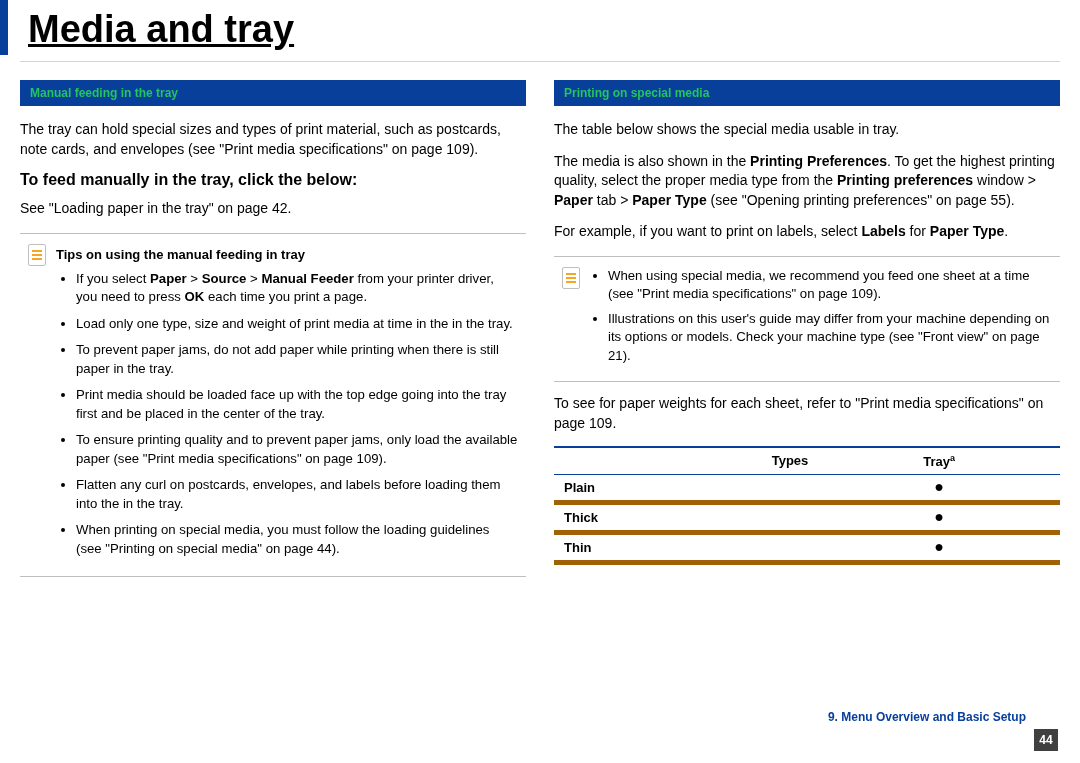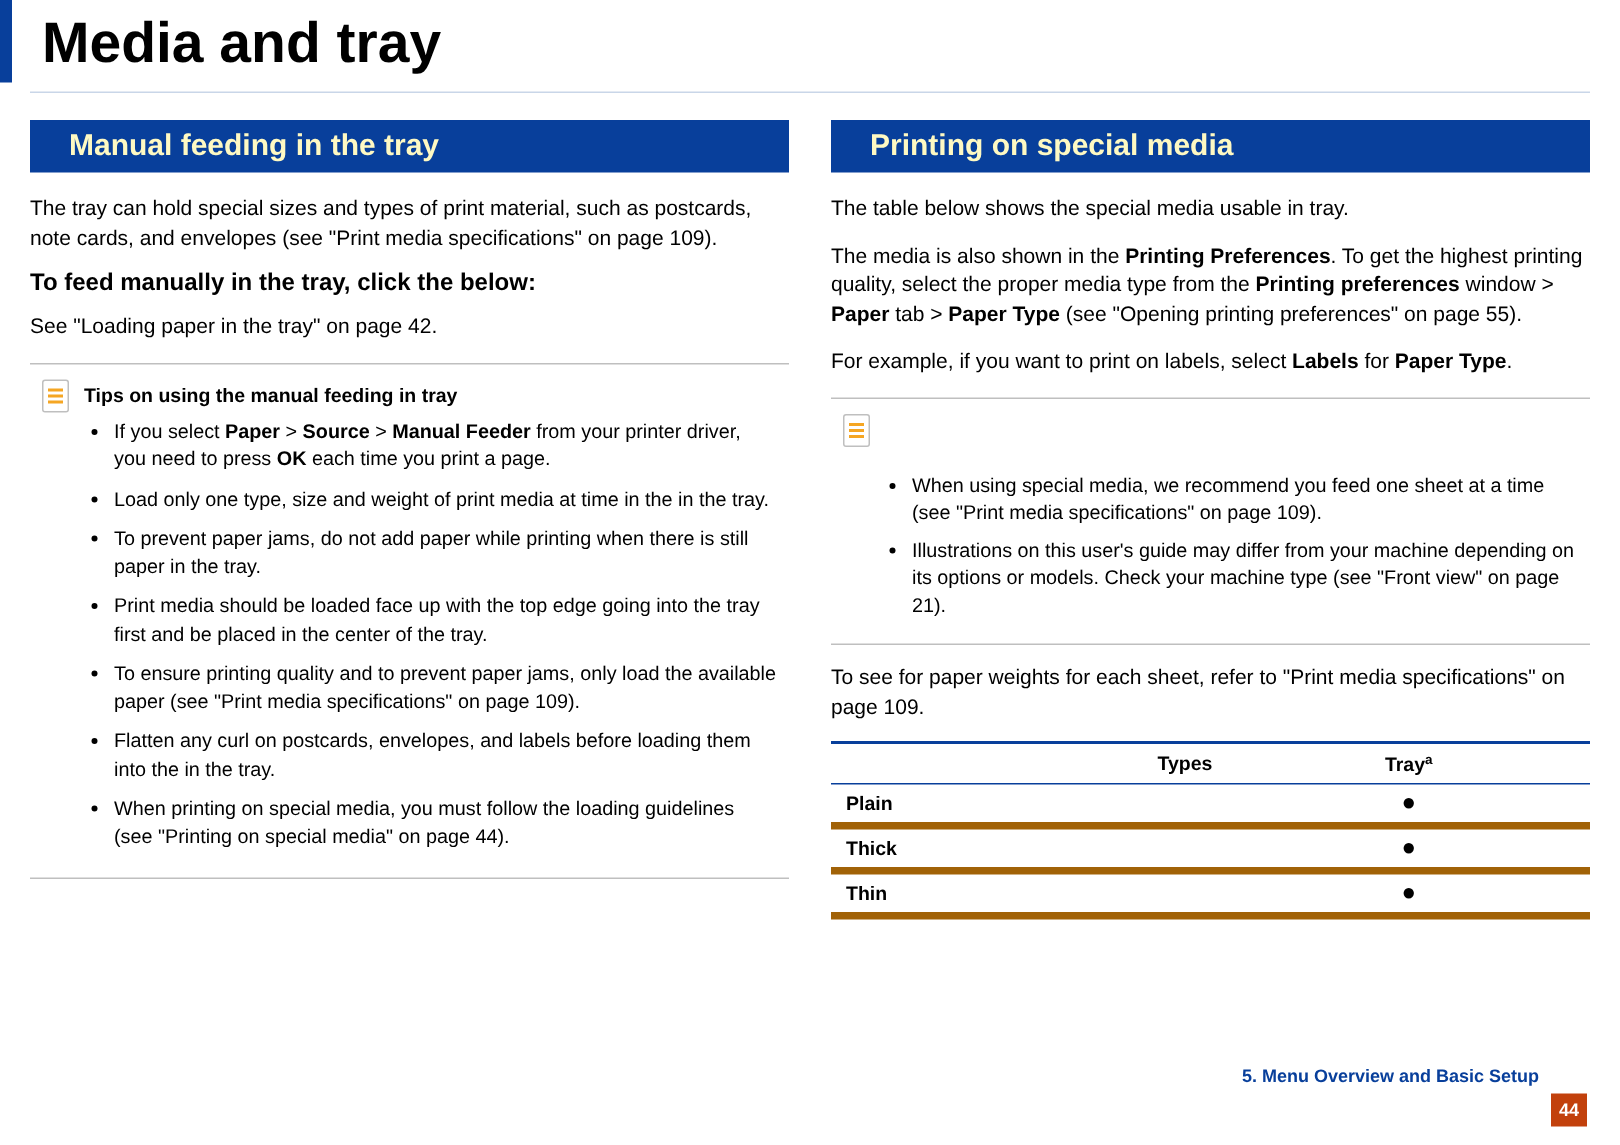--- a/index.html
+++ b/index.html
@@ -11,38 +11,39 @@
     width: 1080px;
     height: 763px;
     overflow: hidden;
   }
   .page-title {
     font-size: 38px;
     font-weight: 700;
     padding: 8px 0 4px 20px;
     border-left: 8px solid #083f9b;
     margin-bottom: 6px;
+    text-decoration: underline;
   }
   .title-underline {
     height: 1px;
     background: #c9d6e8;
     margin: 0 20px 18px 20px;
   }
   .columns {
     display: flex;
     padding: 0 20px;
     gap: 28px;
   }
   .col { flex: 1; min-width: 0; }
   .section-bar {
     background: #083f9b;
-    color: #fef9c3;
+    color: #22c55e;
     font-weight: 700;
-    font-size: 20px;
-    padding: 6px 26px;
+    font-size: 12px;
+    padding: 6px 10px;
     margin-bottom: 14px;
   }
   .body-text { font-size: 14px; line-height: 1.4; margin-bottom: 12px; }
   .body-text b { font-weight: 700; }
   .subhead { font-weight: 700; font-size: 16px; margin-bottom: 10px; }
   .tip-box {
     border-top: 1px solid #bfbfbf;
     border-bottom: 1px solid #bfbfbf;
     padding: 10px 8px 10px 8px;
     margin-top: 14px;
@@ -66,21 +67,21 @@
   .tbl th, .tbl td { text-align: left; padding: 5px 10px; font-size: 13px; border-bottom: 5px solid #a16207; }
   .tbl thead th { border-top: 2px solid #083f9b; border-bottom: 1px solid #083f9b; font-weight:700;text-align:right; }
   .tbl .center { text-align: center; }
   .dot { font-size: 16px; line-height: 10px; }
   sup { font-size: 9px; }
   .footer {
     position: absolute; bottom: 12px; right: 22px; font-size: 12px; font-weight: 700; color: #083f9b;
     display: flex; align-items: center; gap: 8px;
   }
   .pagebox {
-    background: #c2410c; color: #fff; width: 24px; height: 22px; display: inline-flex;
+    background: #404040; color: #fff; width: 24px; height: 22px; display: inline-flex;
     align-items: center; justify-content: center; font-weight: 700; font-size: 12px; margin-top: 46px;
   }
 </style>
 </head>
 <body>
 
 <div class="page-title">Media and tray</div>
 <div class="title-underline"></div>
 
 <div class="columns">
@@ -120,21 +121,21 @@
       <span>The media is also shown in the </span><b>Printing Preferences</b><span>. To get the highest printing quality, select the proper media type from the </span><b>Printing preferences</b><span> window &gt; </span><b>Paper</b><span> tab &gt; </span><b>Paper Type</b><span> (see "Opening printing preferences" on page 55).</span>
     </p>
 
     <p class="body-text">
       <span>For example, if you want to print on labels, select </span><b>Labels</b><span> for </span><b>Paper Type</b><span>.</span>
     </p>
 
     <div class="tip-box">
       <div style="display:flex;">
         <span class="note-icon"></span>
-        <ul class="tip-list-plain" style="margin-left:0; padding-left:18px;margin-top:39px;">
+        <ul class="tip-list-plain" style="margin-left:0; padding-left:18px;">
           <li>When using special media, we recommend you feed one sheet at a time (see "Print media specifications" on page 109).</li>
           <li>Illustrations on this user's guide may differ from your machine depending on its options or models. Check your machine type (see "Front view" on page 21).</li>
         </ul>
       </div>
     </div>
 
     <p class="body-text" style="margin-top:12px;">To see for paper weights for each sheet, refer to "Print media specifications" on page 109.</p>
 
     <table class="tbl">
       <thead>
@@ -158,15 +159,15 @@
           <td><b>Thin</b></td>
           <td class="center"><span class="dot">●</span></td>
         </tr>
       </tbody>
     </table>
   </div>
 
 </div>
 
 <div class="footer">
-  <span>5.  Menu Overview and Basic Setup</span>
+  <span>9.  Menu Overview and Basic Setup</span>
   <span class="pagebox">44</span>
 </div>
 
 </body></html>

